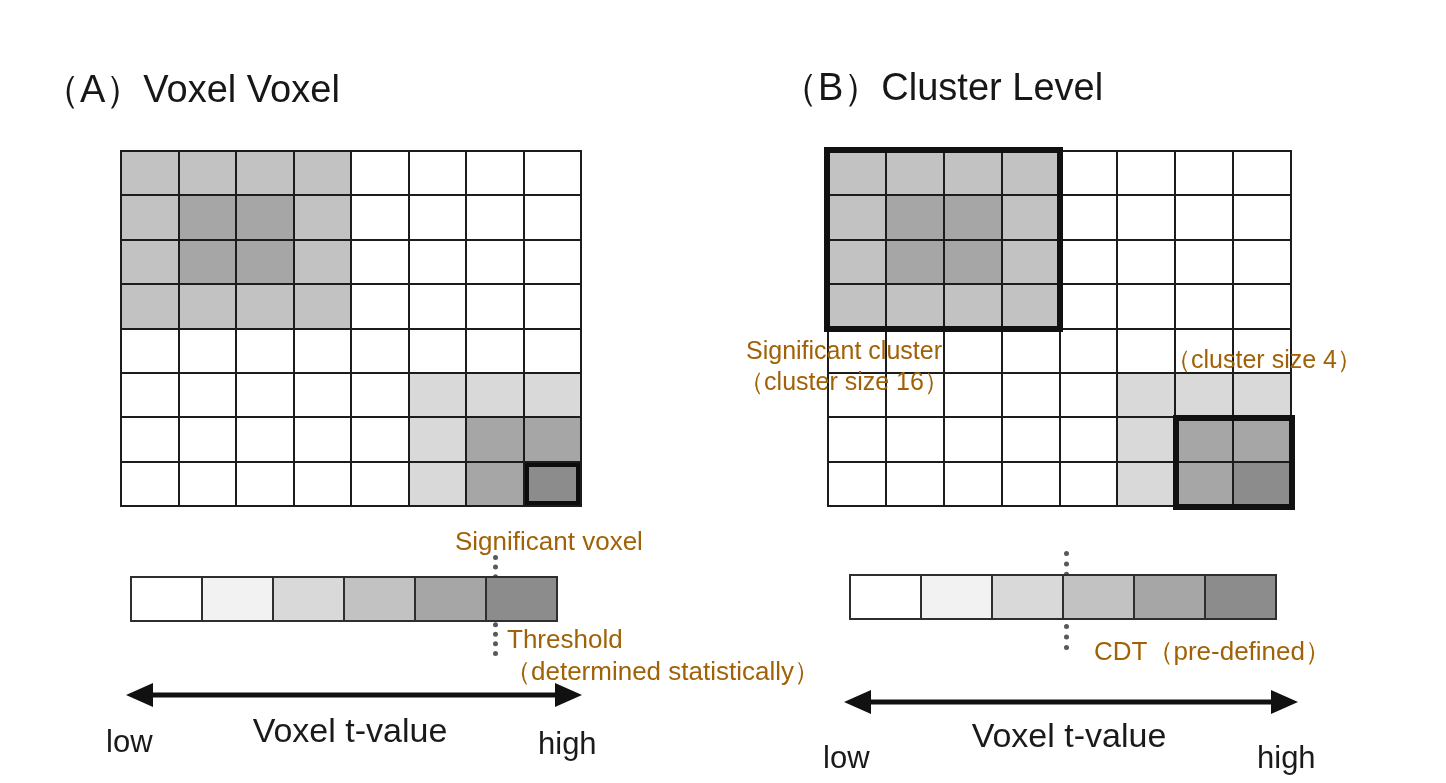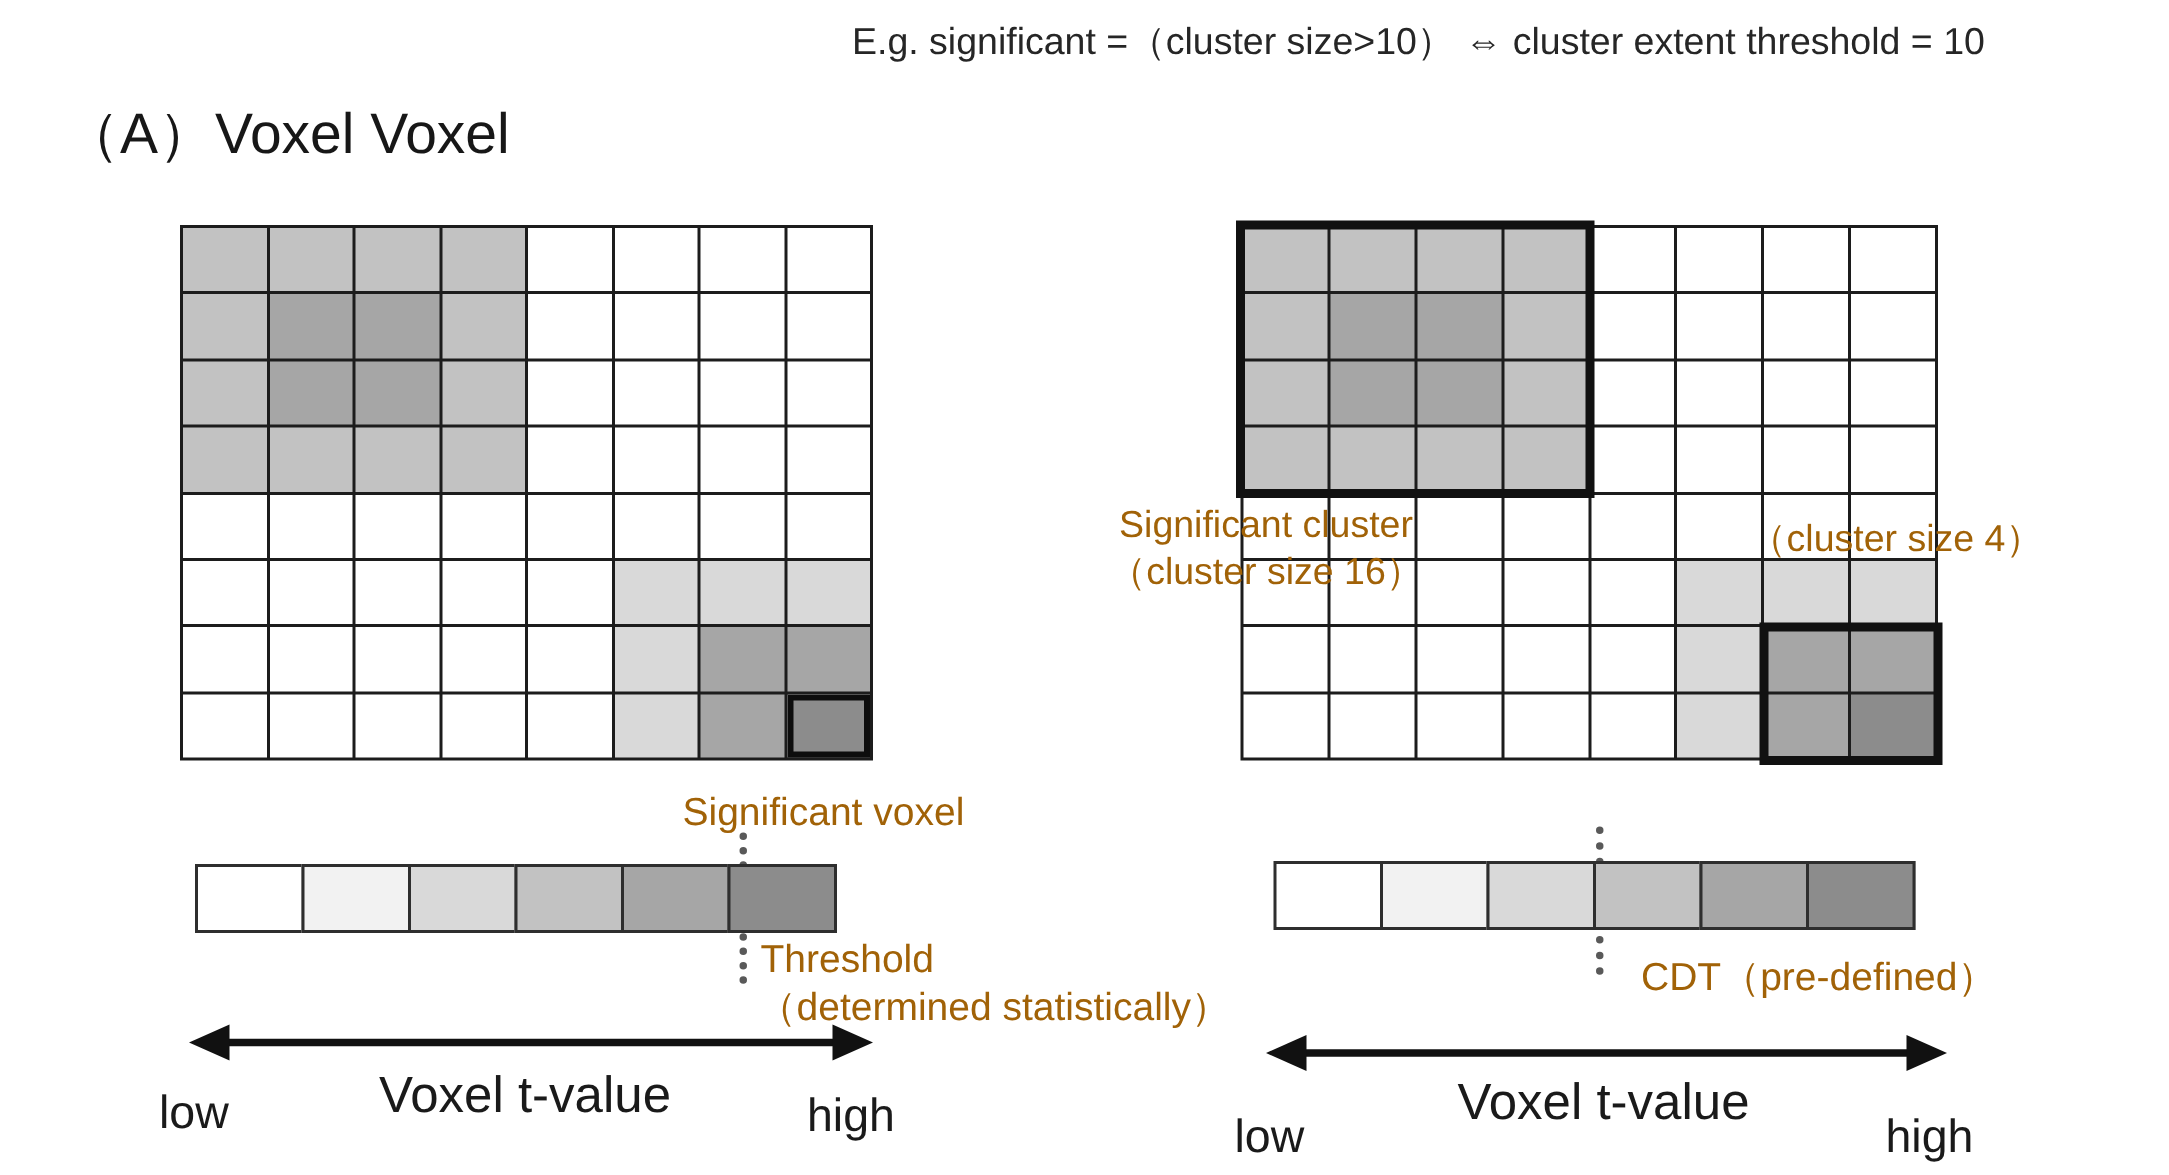--- a/index.html
+++ b/index.html
@@ -51,21 +51,20 @@
   .high-a { left:538px; top:726px; }
   .low-b { left:823px; top:740px; }
   .axis-b { left:842px; top:716px; width:454px; }
   .high-b { left:1257px; top:740px; }
 </style>
 </head>
 <body>
 
 <div class="canvas" id="canvas">
 
-  <div class="note">E.g. significant =（cluster size&gt;10） ⇔ cluster extent threshold = 10</div>
 
   <div class="title title-a">（A）Voxel Voxel</div>
   <div class="grid grid-a" id="grid-a">
       <div class="cell" style="background: rgb(194, 194, 194);"></div>
       <div class="cell" style="background: rgb(194, 194, 194);"></div>
       <div class="cell" style="background: rgb(194, 194, 194);"></div>
       <div class="cell" style="background: rgb(194, 194, 194);"></div>
       <div class="cell" style="background: rgb(255, 255, 255);"></div>
       <div class="cell" style="background: rgb(255, 255, 255);"></div>
       <div class="cell" style="background: rgb(255, 255, 255);"></div>
@@ -143,20 +142,21 @@
 
   <svg class="arrow arrow-a" width="456" height="28" viewBox="0 0 456 28">
     <line x1="18" y1="14" x2="438" y2="14" stroke="#111111" stroke-width="5"></line>
     <polygon points="0,14 27,2 27,26" fill="#111111"></polygon>
     <polygon points="456,14 429,2 429,26" fill="#111111"></polygon>
   </svg>
   <div class="axis-low low-a">low</div>
   <div class="axis-title axis-a">Voxel t-value</div>
   <div class="axis-high high-a">high</div>
 
+  <div class="title title-b">（B）Cluster Level</div>
   <div class="grid grid-b" id="grid-b">
       <div class="cell" style="background: rgb(194, 194, 194);"></div>
       <div class="cell" style="background: rgb(194, 194, 194);"></div>
       <div class="cell" style="background: rgb(194, 194, 194);"></div>
       <div class="cell" style="background: rgb(194, 194, 194);"></div>
       <div class="cell" style="background: rgb(255, 255, 255);"></div>
       <div class="cell" style="background: rgb(255, 255, 255);"></div>
       <div class="cell" style="background: rgb(255, 255, 255);"></div>
       <div class="cell" style="background: rgb(255, 255, 255);"></div>
       <div class="cell" style="background: rgb(194, 194, 194);"></div>

